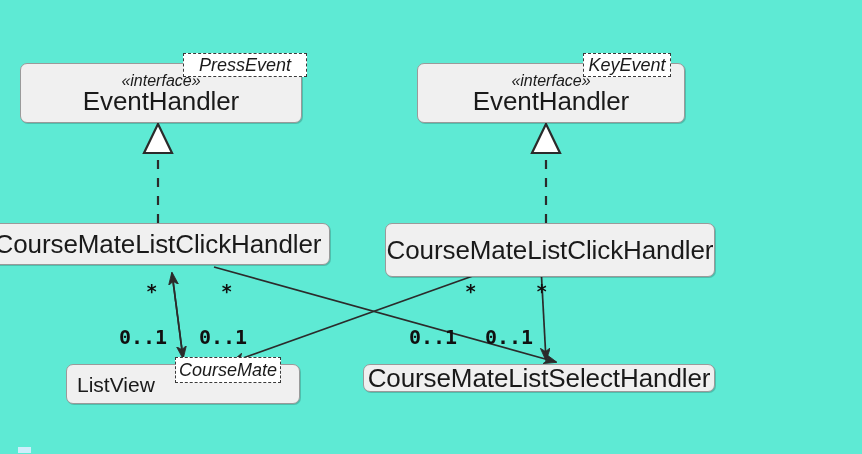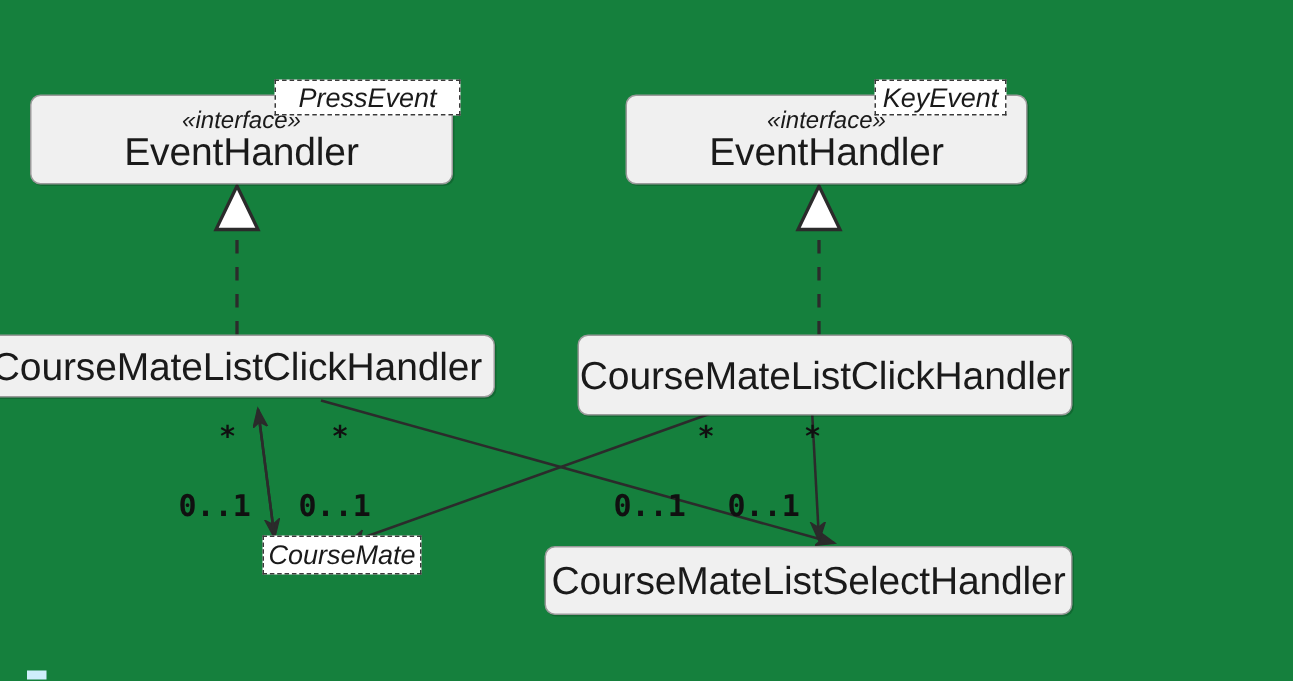--- a/index.html
+++ b/index.html
@@ -7,21 +7,21 @@
     padding: 0;
     background: #ffffff;
   }
   body {
     font-family: "Liberation Sans", sans-serif;
   }
   #canvas {
     position: relative;
     width: 862px;
     height: 454px;
-    background: #15803d;
+    background: #5eead4;
     overflow: hidden;
   }
   svg.edges {
     position: absolute;
     left: 0;
     top: 0;
     width: 862px;
     height: 454px;
     pointer-events: none;
   }
@@ -156,23 +156,26 @@
   <div class="tag" style="left:583px; top:53px; width:88px; height:24px;">KeyEvent</div>
 
   <div class="node" style="left:-14px; top:223px; width:344px; height:42px;">
     <div class="node-title">CourseMateListClickHandler</div>
   </div>
 
   <div class="node" style="left:385px; top:223px; width:330px; height:54px;">
     <div class="node-title">CourseMateListClickHandler</div>
   </div>
 
+  <div class="node" style="left:66px; top:364px; width:234px; height:40px; align-items:flex-start; justify-content:center;">
+    <div class="lv-label" style="left:10px; top:8px;">ListView</div>
+  </div>
   <div class="tag" style="left:175px; top:357px; width:106px; height:26px;">CourseMate</div>
 
-  <div class="node" style="left:363px; top:364px; width:352px; height:46px;">
+  <div class="node" style="left:363px; top:364px; width:352px; height:28px;">
     <div class="node-title">CourseMateListSelectHandler</div>
   </div>
 
   <div class="mult star" style="left:146px; top:283px;">*</div>
   <div class="mult star" style="left:221px; top:283px;">*</div>
   <div class="mult star" style="left:465px; top:283px;">*</div>
   <div class="mult star" style="left:536px; top:283px;">*</div>
 
   <div class="mult" style="left:119px; top:329px;">0..1</div>
   <div class="mult" style="left:199px; top:329px;">0..1</div>

